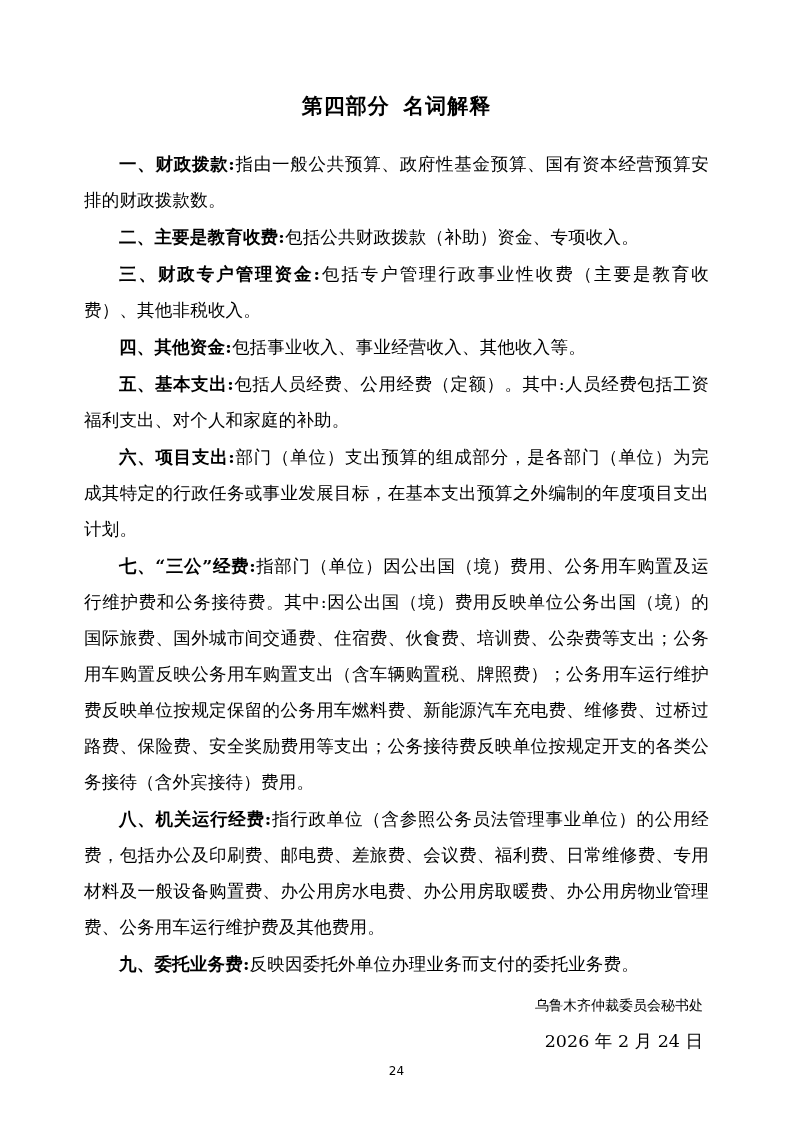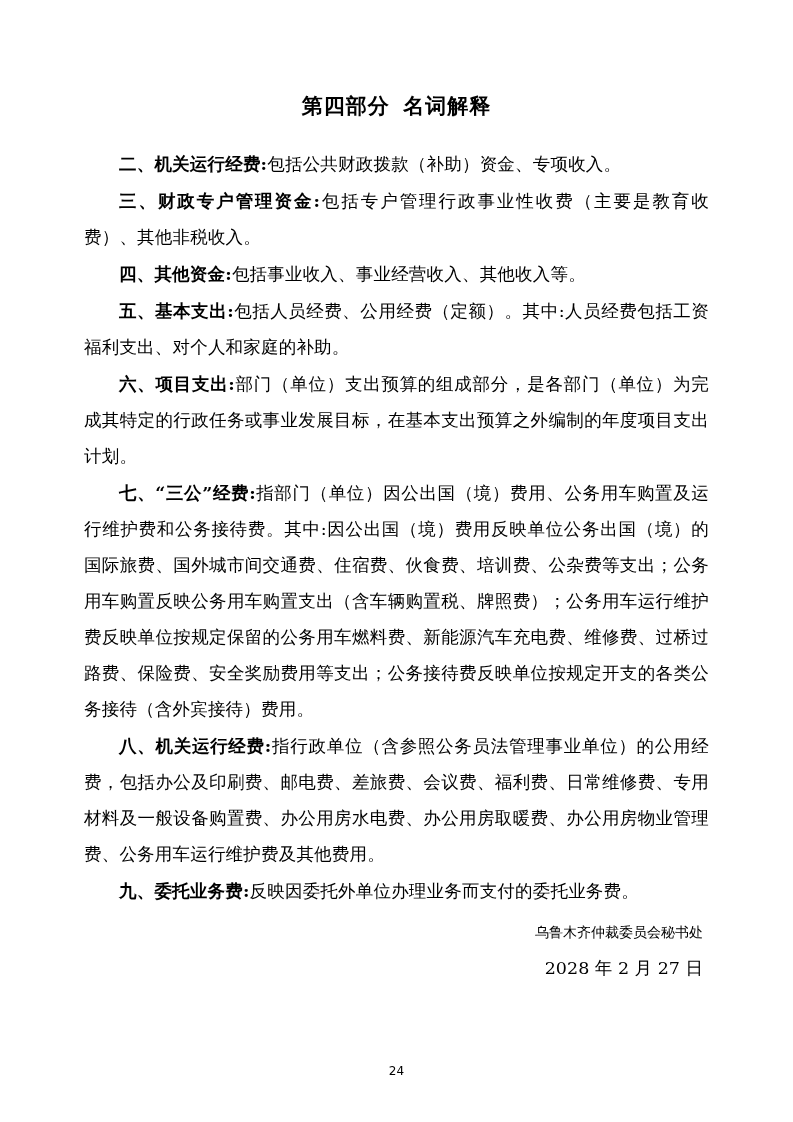--- a/index.html
+++ b/index.html
@@ -70,23 +70,26 @@
     margin-top: 16px;
   }
 </style>
 </head>
 <body>
 
 <div class="page">
 
   <h1 class="doc-title">第四部分  名词解释</h1>
 
+  <p class="para">
+    <span class="lead">一、财政拨款:</span><span class="body-text">指由一般公共预算、政府性基金预算、国有资本经营预算安排的财政拨款数。</span>
+  </p>
 
   <p class="para">
-    <span class="lead">二、机关运行经费:</span><span class="body-text">包括公共财政拨款（补助）资金、专项收入。</span>
+    <span class="lead">二、主要是教育收费:</span><span class="body-text">包括公共财政拨款（补助）资金、专项收入。</span>
   </p>
 
   <p class="para">
     <span class="lead">三、财政专户管理资金:</span><span class="body-text">包括专户管理行政事业性收费（主要是教育收费）、其他非税收入。</span>
   </p>
 
   <p class="para">
     <span class="lead">四、其他资金:</span><span class="body-text">包括事业收入、事业经营收入、其他收入等。</span>
   </p>
 
@@ -104,16 +107,16 @@
 
   <p class="para">
     <span class="lead">八、机关运行经费:</span><span class="body-text">指行政单位（含参照公务员法管理事业单位）的公用经费，包括办公及印刷费、邮电费、差旅费、会议费、福利费、日常维修费、专用材料及一般设备购置费、办公用房水电费、办公用房取暖费、办公用房物业管理费、公务用车运行维护费及其他费用。</span>
   </p>
 
   <p class="para">
     <span class="lead">九、委托业务费:</span><span class="body-text">反映因委托外单位办理业务而支付的委托业务费。</span>
   </p>
 
   <p class="signature">乌鲁木齐仲裁委员会秘书处</p>
-  <p class="date-line">2028 年 2 月 27 日</p>
+  <p class="date-line">2026 年 2 月 24 日</p>
 
   <div class="page-number">24</div>
 </div>
 
 </body></html>

